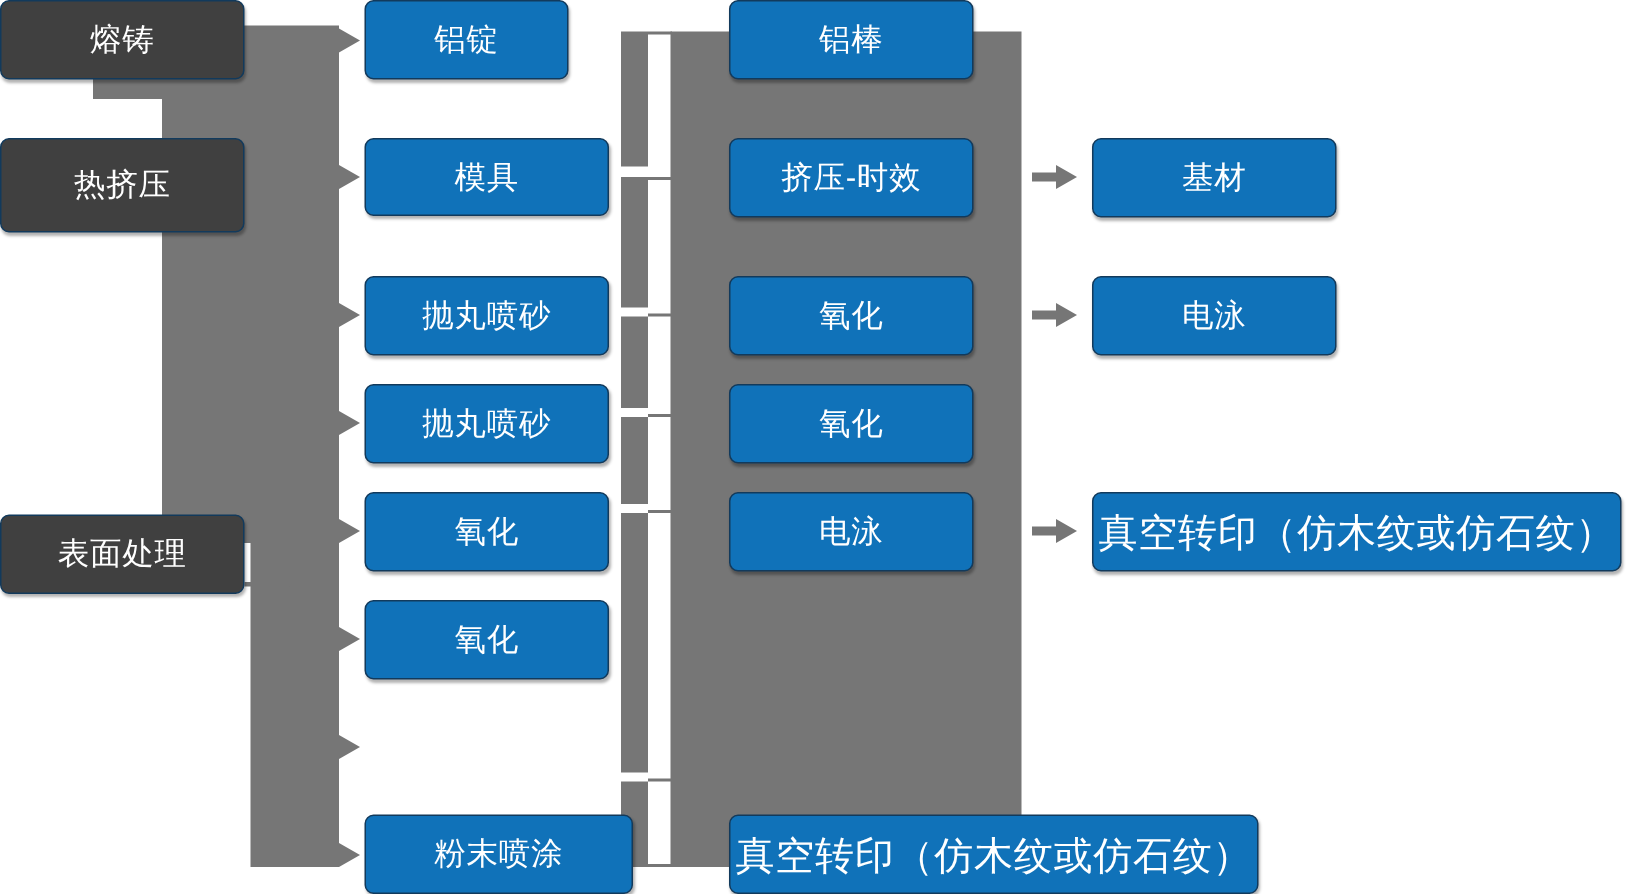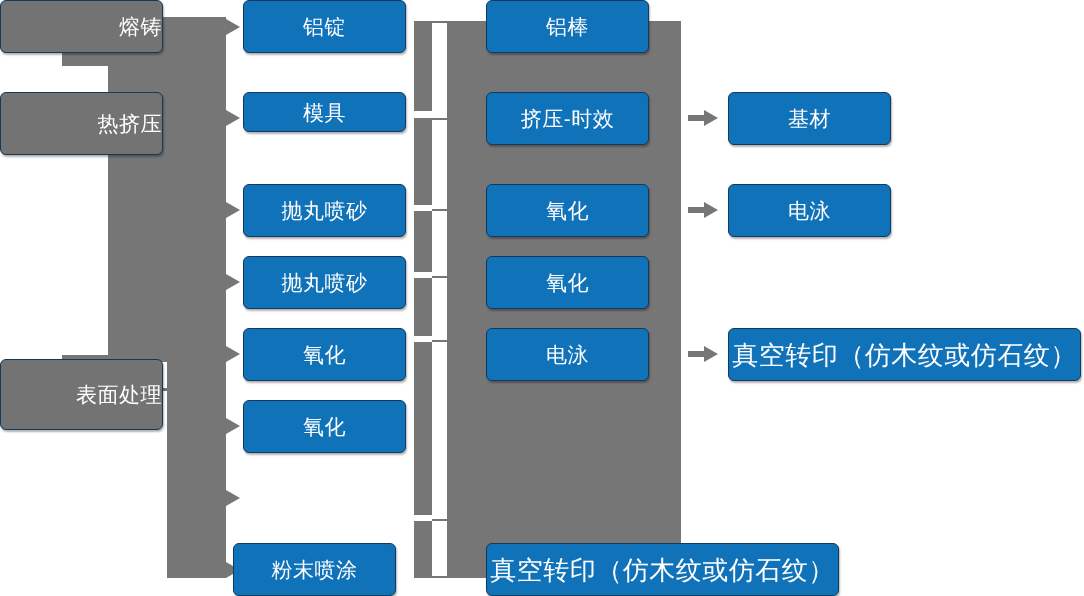--- a/index.html
+++ b/index.html
@@ -54,21 +54,21 @@
     justify-content: center;
     color: #ffffff;
     border: 1px solid #123a5c;
     border-radius: 6px;
     font-size: 21px;
     line-height: 1;
     letter-spacing: 0.5px;
     white-space: nowrap;
     box-shadow: 1px 2px 2px rgba(0,0,0,0.30);
   }
-  .node.dark  { background: #737373; justify-content: flex-end; }
+  .node.dark  { background: #404040; }
   .node.light { background: #1072B9; }
 
   .node.wide { font-size: 26px; }
 </style>
 </head>
 <body>
 
 <div id="canvas">
 
   <div class="gray" style="left:108px; top:17px; width:118px; height:345px;"></div>
@@ -116,50 +116,50 @@
   <div class="arrow-head" style="left:704px; top:346px;"></div>
 
   <div class="node dark" style="left:0px; top:0px; width:163px; height:53px;">
     <span>熔铸</span>
   </div>
 
   <div class="node dark" style="left:0px; top:92px; width:163px; height:63px;">
     <span>热挤压</span>
   </div>
 
-  <div class="node dark" style="left:0px; top:359px; width:163px; height:71px;">
+  <div class="node dark" style="left:0px; top:343px; width:163px; height:53px;">
     <span>表面处理</span>
   </div>
 
-  <div class="node light" style="left:243px; top:0px; width:163px; height:53px;">
+  <div class="node light" style="left:243px; top:0px; width:136px; height:53px;">
     <span>铝锭</span>
   </div>
 
-  <div class="node light" style="left:243px; top:92px; width:163px; height:40px;">
+  <div class="node light" style="left:243px; top:92px; width:163px; height:52px;">
     <span>模具</span>
   </div>
 
   <div class="node light" style="left:243px; top:184px; width:163px; height:53px;">
     <span>抛丸喷砂</span>
   </div>
 
   <div class="node light" style="left:243px; top:256px; width:163px; height:53px;">
     <span>抛丸喷砂</span>
   </div>
 
   <div class="node light" style="left:243px; top:328px; width:163px; height:53px;">
     <span>氧化</span>
   </div>
 
   <div class="node light" style="left:243px; top:400px; width:163px; height:53px;">
     <span>氧化</span>
   </div>
 
 
-  <div class="node light" style="left:233px; top:543px; width:163px; height:53px;text-align:center;">
+  <div class="node light" style="left:243px; top:543px; width:179px; height:53px;text-align:center;">
     <span>粉末喷涂</span>
   </div>
 
   <div class="node light" style="left:486px; top:0px; width:163px; height:53px;">
     <span>铝棒</span>
   </div>
 
   <div class="node light" style="left:486px; top:92px; width:163px; height:53px;">
     <span>挤压-时效</span>
   </div>

